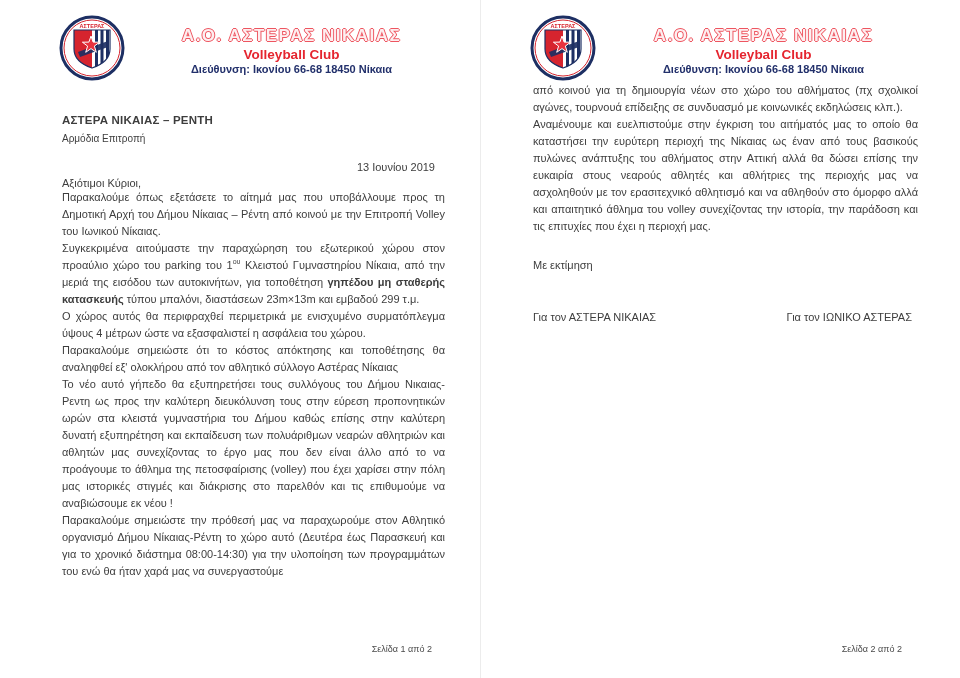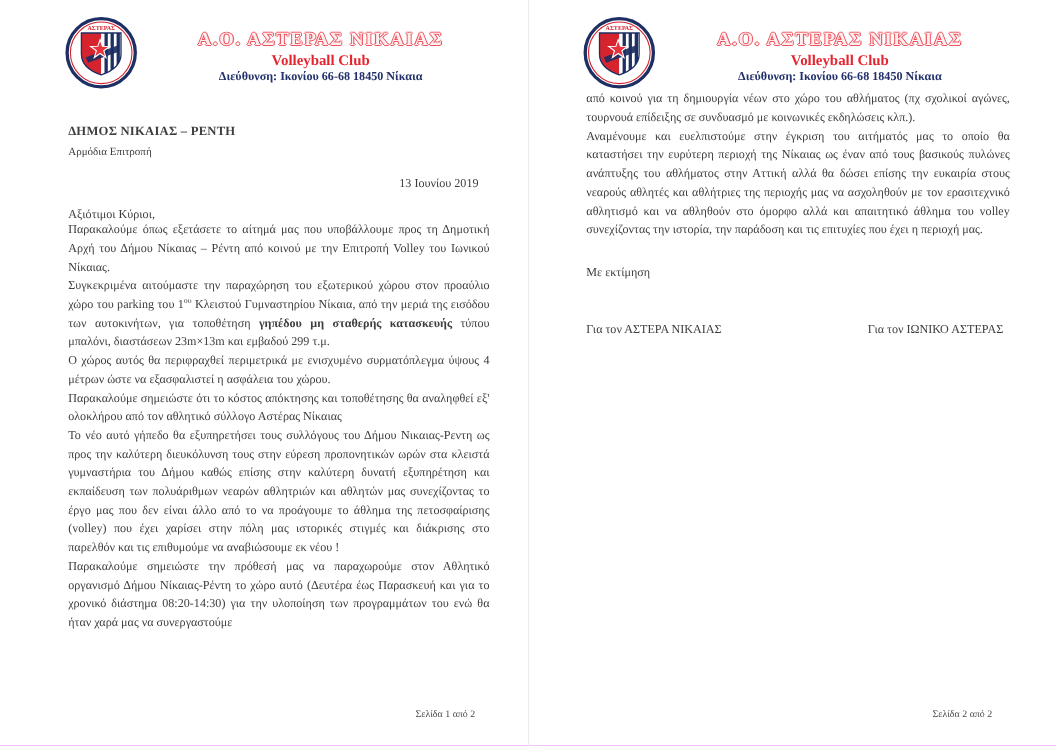--- a/index.html
+++ b/index.html
@@ -1,18 +1,18 @@
 <!DOCTYPE html>
 <html><head>
 <meta charset="utf-8">
 <style>
   html,body { margin:0; padding:0; background:#ffffff; }
   .canvas {
-    position:relative; width:960px; height:678px; background:#d946ef;
-    font-family:Liberation Serif, serif; color:#3d3d3d; overflow:hidden;
+    position:relative; width:960px; height:678px; background:#701a75;
+    font-family:Liberation Sans, sans-serif; color:#3d3d3d; overflow:hidden;
   }
   .page { position:absolute; top:0; height:678px; width:480px; background:#ffffff; }
   .page--left { left:0; }
   .page--right { left:480px; border-left:1px solid #ececec; box-sizing:border-box; }
   .page-inner--left { padding:14px 35px 0 62px; }
   .page-inner--right { padding:14px 42px 0 52px; }
 
   .letter-header { display:flex; align-items:flex-start; gap:12px; }
   .logo-box { width:68px; height:68px; flex:0 0 auto; margin-left:-4px; }
   .header-text { flex:1; text-align:center; padding-top:12px; }
@@ -20,21 +20,21 @@
     font-size:17px; font-weight:bold; letter-spacing:1.5px; color:#fdeff0;
     text-shadow:-1px 0 0 #ee5560, 1px 0 0 #ee5560, 0 -1px 0 #ee5560, 0 1px 0 #ee5560;
     white-space:nowrap;
   }
   .club-sub { font-size:13.5px; font-weight:bold; color:#e5252f; margin-top:1px; }
   .club-addr { font-size:11px; font-weight:bold; color:#22306b; margin-top:1px; }
 
   .recipient { margin-top:32px; font-weight:bold; font-size:11.5px; letter-spacing:0.2px; }
   .recipient-sub { margin-top:7px; font-size:10px; }
   .date-line { text-align:right; font-size:11px; margin-top:17px; padding-right:10px; }
-  .salutation { font-size:11px; margin-top:16px; }
+  .salutation { font-size:11px; margin-top:4px; }
   .subject { text-align:center; font-size:11.5px; font-weight:bold; text-decoration:underline; margin-top:11px; letter-spacing:0.2px; }
 
   .body-text p { font-size:11px; line-height:17px; text-align:justify; margin:0; }
   .mt-para { margin-top:16px; }
   .mt-para-lg { margin-top:20px; }
   .b { font-weight:bold; }
   sup { font-size:7px; line-height:0; }
 
   .closing { font-size:11px; margin-top:24px; }
   .signatures { display:flex; justify-content:space-between; margin-top:40px; padding-right:6px;gap:32px; }
@@ -75,32 +75,32 @@
             <path d="M16 16 h36 v19 q0 13 -18 19 q-18 -6 -18 -19 z" fill="none" stroke="#1d2f63" stroke-width="1.2"></path>
           </svg>
         </div>
         <div class="header-text">
           <div class="club-name">Α.Ο. ΑΣΤΕΡΑΣ ΝΙΚΑΙΑΣ</div>
           <div class="club-sub">Volleyball Club</div>
           <div class="club-addr">Διεύθυνση: Ικονίου 66-68 18450 Νίκαια</div>
         </div>
       </div>
 
-      <div class="recipient">ΔΗΜΟΣ ΝΙΚΑΙΑΣ – ΡΕΝΤΗ</div>
+      <div class="recipient">ΑΣΤΕΡΑ ΝΙΚΑΙΑΣ – ΡΕΝΤΗ</div>
       <div class="recipient-sub">Αρμόδια Επιτροπή</div>
       <div class="date-line">13 Ιουνίου 2019</div>
       <div class="salutation">Αξιότιμοι Κύριοι,</div>
 
       <div class="body-text">
         <p class="mt-para-lg">Παρακαλούμε όπως εξετάσετε το αίτημά μας που υποβάλλουμε προς τη Δημοτική Αρχή του Δήμου Νίκαιας – Ρέντη από κοινού με την Επιτροπή Volley του Ιωνικού Νίκαιας.</p>
         <p class="mt-para"><span>Συγκεκριμένα αιτούμαστε την παραχώρηση του εξωτερικού χώρου στον προαύλιο χώρο του parking του 1</span><sup>ου</sup><span> Κλειστού Γυμναστηρίου Νίκαια, από την μεριά της εισόδου των αυτοκινήτων, για τοποθέτηση </span><span class="b">γηπέδου μη σταθερής κατασκευής</span><span> τύπου μπαλόνι, διαστάσεων 23m×13m και εμβαδού 299 τ.μ.</span></p>
         <p>Ο χώρος αυτός θα περιφραχθεί περιμετρικά με ενισχυμένο συρματόπλεγμα ύψους 4 μέτρων ώστε να εξασφαλιστεί η ασφάλεια του χώρου.</p>
         <p>Παρακαλούμε σημειώστε ότι  το κόστος απόκτησης και τοποθέτησης θα αναληφθεί εξ' ολοκλήρου από τον αθλητικό σύλλογο Αστέρας Νίκαιας</p>
         <p class="mt-para-lg">Το νέο αυτό γήπεδο θα εξυπηρετήσει τους συλλόγους του Δήμου Νικαιας-Ρεντη ως προς την καλύτερη διευκόλυνση τους στην εύρεση προπονητικών ωρών στα κλειστά γυμναστήρια του Δήμου καθώς επίσης στην καλύτερη δυνατή εξυπηρέτηση και εκπαίδευση των πολυάριθμων νεαρών αθλητριών και αθλητών μας συνεχίζοντας το έργο μας που δεν είναι άλλο από το να προάγουμε το άθλημα της πετοσφαίρισης (volley) που έχει χαρίσει στην πόλη μας ιστορικές στιγμές και διάκρισης στο παρελθόν και τις επιθυμούμε να αναβιώσουμε εκ νέου !</p>
-        <p class="mt-para">Παρακαλούμε σημειώστε την πρόθεσή μας να παραχωρούμε στον Αθλητικό οργανισμό Δήμου Νίκαιας-Ρέντη το χώρο αυτό (Δευτέρα έως Παρασκευή και για το χρονικό διάστημα 08:20-14:30) για την υλοποίηση των προγραμμάτων του ενώ θα ήταν χαρά μας να συνεργαστούμε</p>
+        <p class="mt-para">Παρακαλούμε σημειώστε την πρόθεσή μας να παραχωρούμε στον Αθλητικό οργανισμό Δήμου Νίκαιας-Ρέντη το χώρο αυτό (Δευτέρα έως Παρασκευή και για το χρονικό διάστημα 08:00-14:30) για την υλοποίηση των προγραμμάτων του ενώ θα ήταν χαρά μας να συνεργαστούμε</p>
       </div>
 
     </div>
     <div class="page-footer page-footer--left">Σελίδα 1 από 2</div>
   </div>
 
   <div class="page page--right">
     <div class="page-inner--right">
 
       <div class="letter-header">

